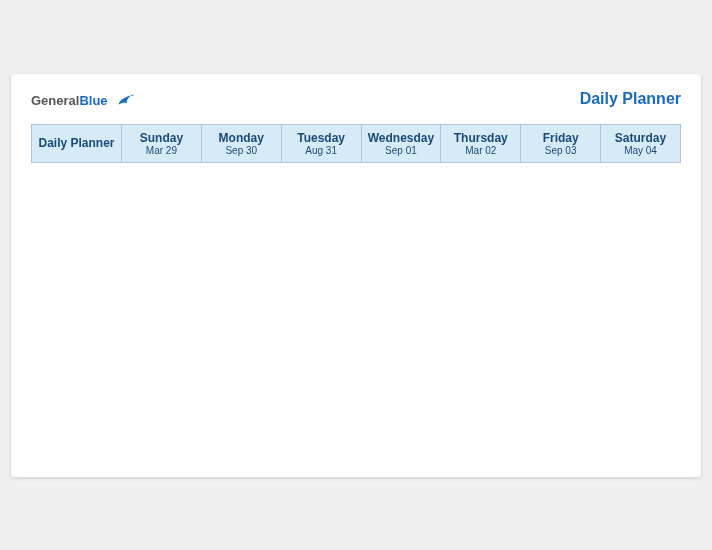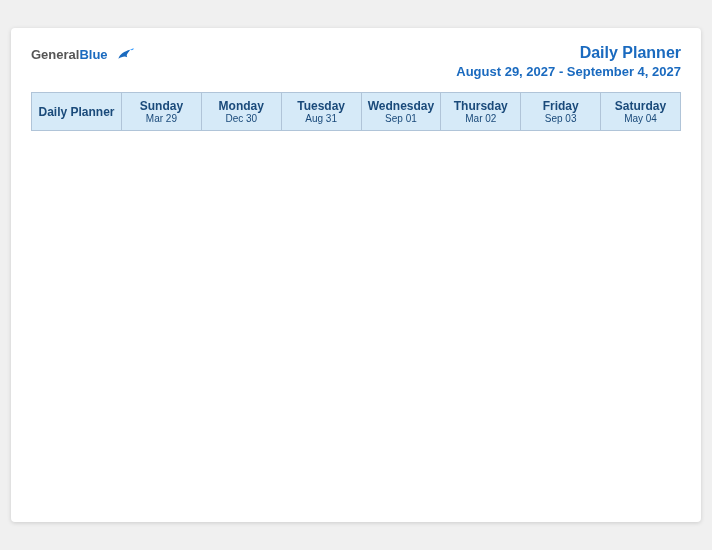--- a/index.html
+++ b/index.html
@@ -9,21 +9,21 @@
       display: flex;
       justify-content: center;
       align-items: center;
       width: 712px;
       height: 550px;
       overflow: hidden;
     }
     .page {
       background: #fff;
       width: 690px;
-      height: 494px;
+      height: 403px;
       padding: 16px 20px 16px 20px;
       border-radius: 4px;
       box-shadow: 0 1px 4px rgba(0,0,0,0.15);
       display: flex;
       flex-direction: column;
     }
     .header {
       display: flex;
       justify-content: space-between;
       align-items: flex-start;
@@ -115,38 +115,37 @@
       <div>
         <span class="logo-text-general">General</span><span class="logo-text-blue">Blue</span>
         <svg class="logo-bird" viewBox="0 0 30 30" xmlns="http://www.w3.org/2000/svg" style="vertical-align:middle; margin-left:2px;">
           <path d="M6 20 C8 14, 14 10, 22 8 C20 12, 16 14, 18 18 C14 16, 10 18, 6 20Z" fill="#1a6abf"></path>
           <path d="M22 8 C26 6, 28 4, 26 8 C24 9, 22 8 22 8Z" fill="#3399ff"></path>
         </svg>
       </div>
     </div>
     <div class="title-area">
       <span class="main-title">Daily Planner</span><br>
-      <span class="date-range">August 29, 2027 - September 4, 2027</span>
     </div>
   </div>
 
   <table class="calendar-table">
     <thead>
       <tr>
         <th class="col-label">
           <span class="day-name">Daily Planner</span>
         </th>
 
       <th class="col-day">
             <span class="day-name">Sunday</span>
             <span class="day-date">Mar 29</span>
           </th>
           <th class="col-day">
             <span class="day-name">Monday</span>
-            <span class="day-date">Dec 30</span>
+            <span class="day-date">Sep 30</span>
           </th>
           <th class="col-day">
             <span class="day-name">Tuesday</span>
             <span class="day-date">Aug 31</span>
           </th>
           <th class="col-day">
             <span class="day-name">Wednesday</span>
             <span class="day-date">Sep 01</span>
           </th>
           <th class="col-day">

